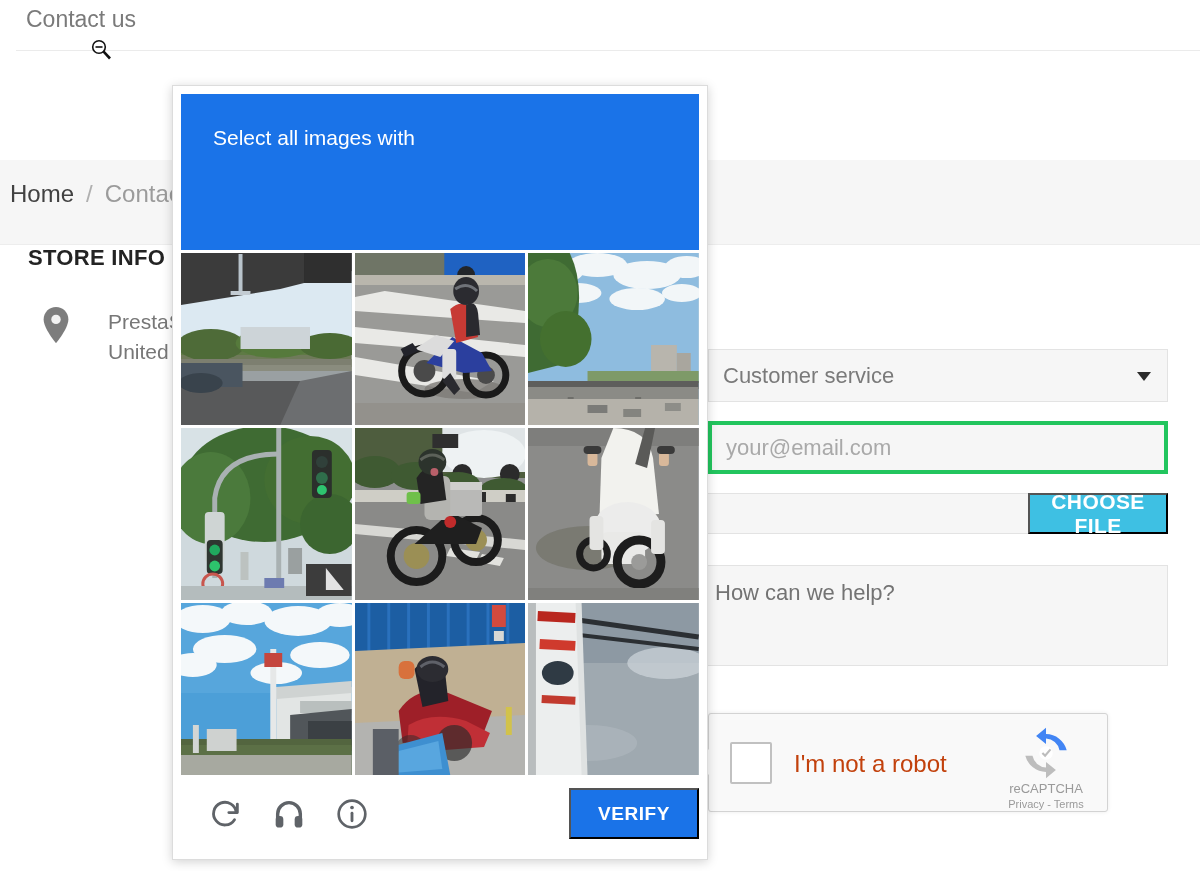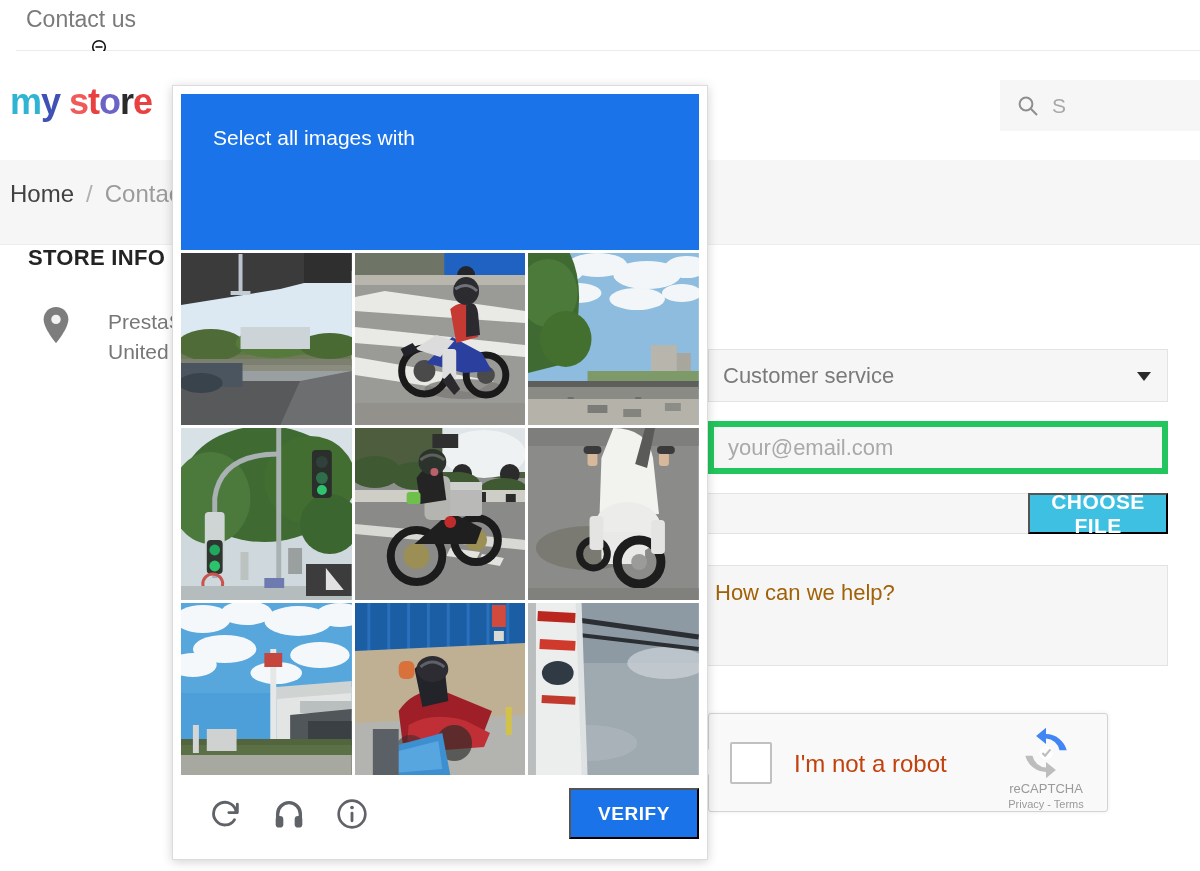--- a/index.html
+++ b/index.html
@@ -101,40 +101,40 @@
     display: flex; align-items: center; padding: 0 14px;
     font-size: 22px; color: #7a7a7a;
   }
   .select-caret {
     position: absolute; right: 16px; top: 22px;
     width: 0; height: 0; border-left: 7px solid transparent;
     border-right: 7px solid transparent; border-top: 9px solid #2b2b2b;
   }
   .field-email {
     position: absolute; left: 0px; top: 176px; width: 460px; height: 53px;
-    background: #f6f6f6; border: 6px solid #22c55e;
+    background: #f6f6f6; border: 4px solid #22c55e;
     display: flex; align-items: center; padding: 0 14px;
     font-size: 22px; color: #a9a9a9;
   }
   .file-row {
     position: absolute; left: -10px; top: 248px; width: 470px; height: 41px;
     display: flex;
   }
   .file-name {
     flex: 1; background: #f6f6f6; border: 1px solid #e3e3e3; border-right: none;
   }
   .file-btn {
     width: 140px; background: #3ec0e3; color: #fff;
     display: flex; align-items: center; justify-content: center;
     font-size: 21px; letter-spacing: .4px; font-weight: bold;
   }
   .field-msg {
     position: absolute; left: -10px; top: 320px; width: 470px; height: 101px;
     background: #f6f6f6; border: 1px solid #e3e3e3;
-    padding: 14px 16px; font-size: 22px; color: #a16207;
+    padding: 14px 16px; font-size: 22px; color: #737373;
   }
 
   
   .recaptcha-widget {
     position: absolute; left: 708px; top: 468px;
     width: 400px; height: 99px;
     background: #f9f9f9; border: 1px solid #d3d3d3; border-radius: 3px;
     box-shadow: 0 0 4px rgba(0,0,0,.08);
   }
   .rc-checkbox {
@@ -198,32 +198,20 @@
 
   <div class="topnav">
     <a class="topnav-left">Contact us</a>
     <svg class="zoom-cursor" viewBox="0 0 24 24">
       <circle cx="9" cy="9" r="6.3" fill="#fff" stroke="#111" stroke-width="1.6"></circle>
       <line x1="5.5" y1="9" x2="12.5" y2="9" stroke="#111" stroke-width="1.6"></line>
       <line x1="13.4" y1="13.4" x2="20" y2="20.5" stroke="#111" stroke-width="2.6"></line>
     </svg>
   </div>
 
-  <div class="header">
-    <div class="logo">
-      <span class="l1">m</span><span class="l2">y</span><span>&nbsp;</span><span class="l4">s</span><span class="l5">t</span><span class="l3">o</span><span class="l7">r</span><span class="l8">e</span>
-    </div>
-    <div class="searchbox">
-      <svg width="24" height="24" viewBox="0 0 24 24">
-        <circle cx="10" cy="10" r="6.4" fill="none" stroke="#8e8e8e" stroke-width="2"></circle>
-        <line x1="14.8" y1="14.8" x2="21" y2="21" stroke="#8e8e8e" stroke-width="2"></line>
-      </svg>
-      <span>S</span>
-    </div>
-  </div>
 
   <div class="crumbband">
     <nav class="crumbs">
       <a class="crumb-home">Home</a>
       <span class="crumb-sep">/</span>
       <span class="crumb-cur">Contac</span>
     </nav>
   </div>
 
   <div class="main">

